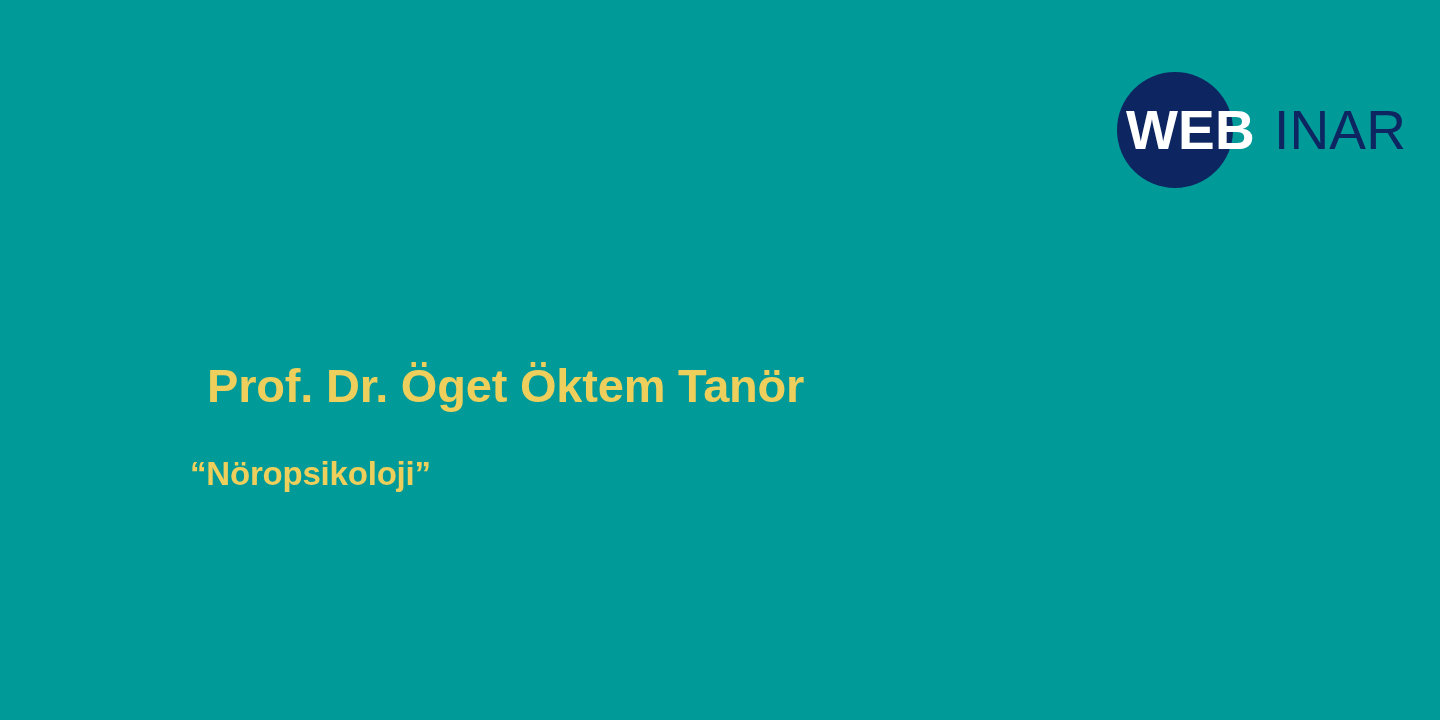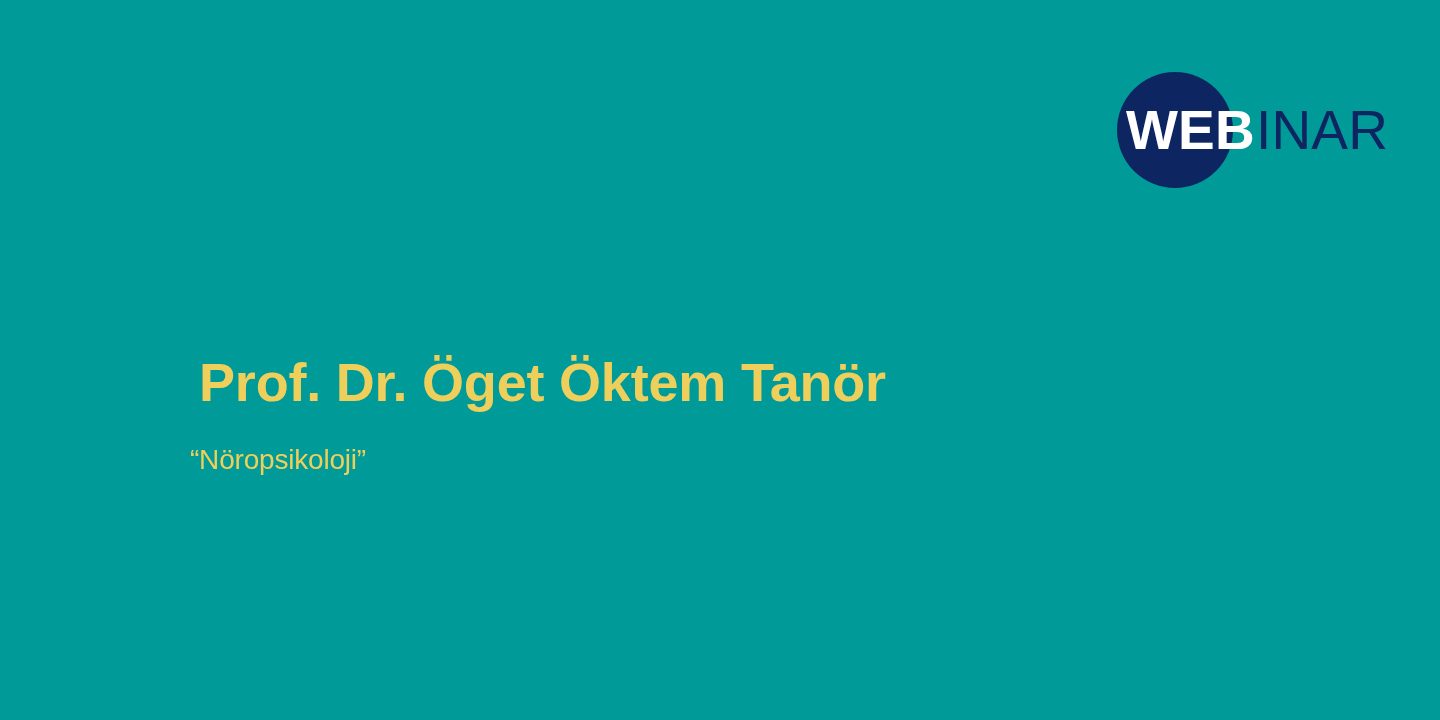--- a/index.html
+++ b/index.html
@@ -57,46 +57,46 @@
   }
 
   #logo-wordmark .seg-web {
     color: #ffffff;
     padding-left: 9px;
     font-weight: bold;
   }
 
   #logo-wordmark .seg-inar {
     color: #0d2561;
-    margin-left: 1px;
+    margin-left: 19px;
   }
 
   
   #speaker-name {
     position: absolute;
     left: 191px;
     top: 344px;
-    margin: 8px;
+    margin: 16px;
     font-family: "Liberation Sans", sans-serif;
-    font-size: 54px;
+    font-size: 47px;
     font-weight: 700;
     line-height: 1.12;
     color: #efcf5b;
     white-space: nowrap;
     letter-spacing: -0.2px;
   }
 
   #talk-title {
     position: absolute;
     left: 190px;
-    top: 444px;
+    top: 456px;
     margin: 0;
     font-family: "Liberation Sans", sans-serif;
-    font-size: 28px;
-    font-weight: 400;
+    font-size: 33px;
+    font-weight: 700;
     line-height: 1.12;
     color: #efcf5b;
     white-space: nowrap;
     letter-spacing: -0.2px;
   }
 </style>
 </head>
 <body>
 
 <div id="slide">

